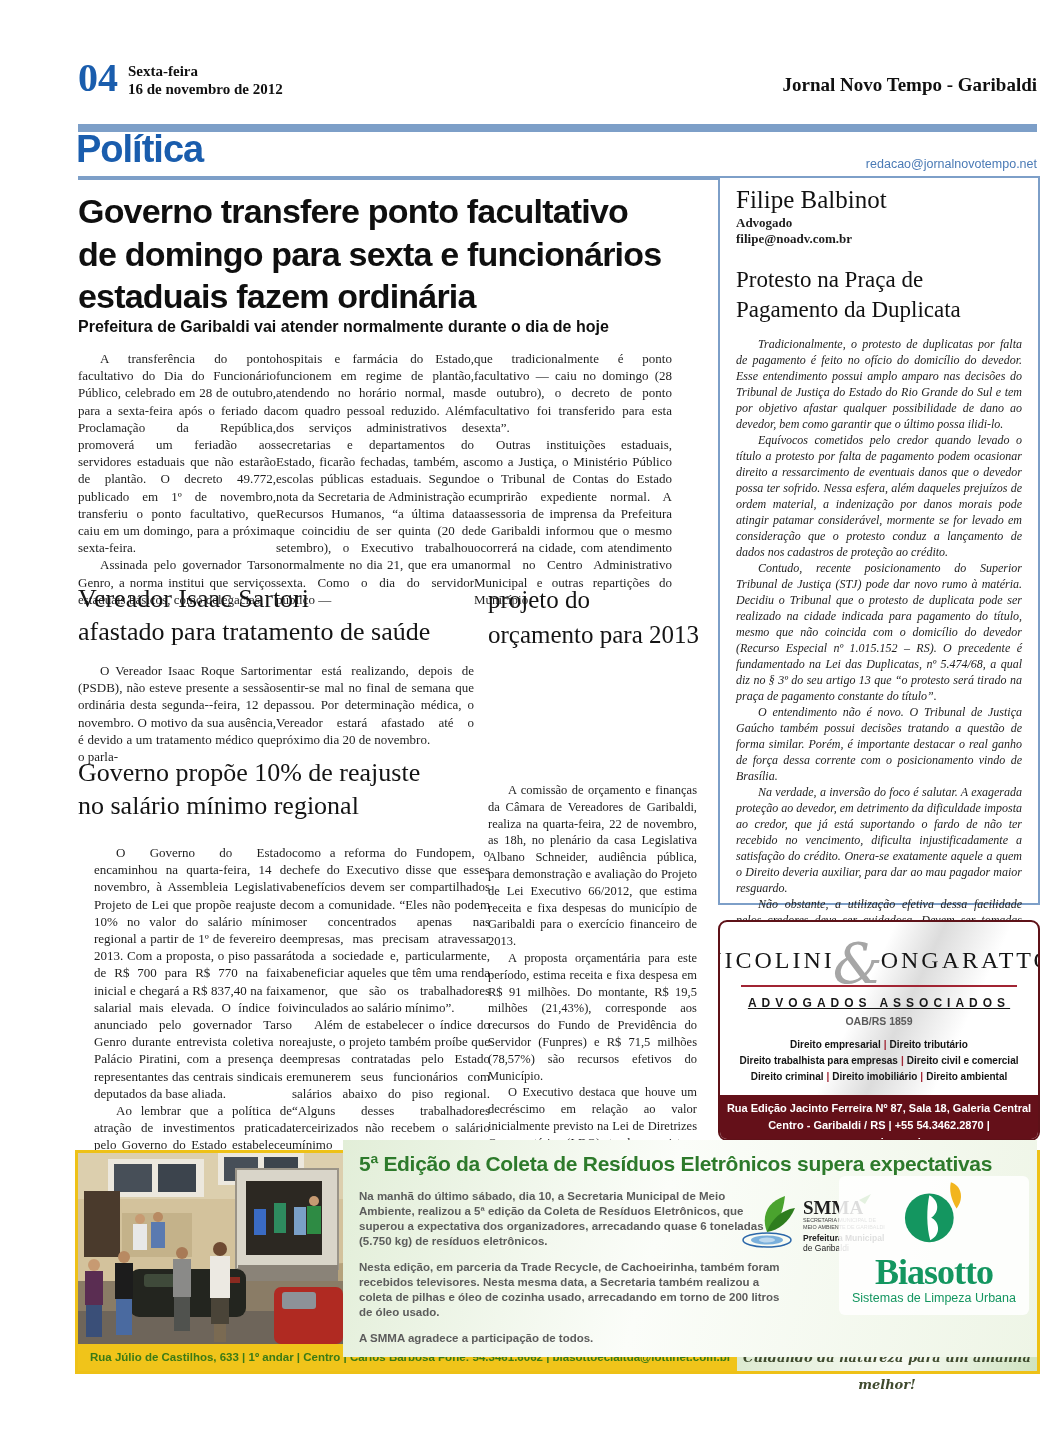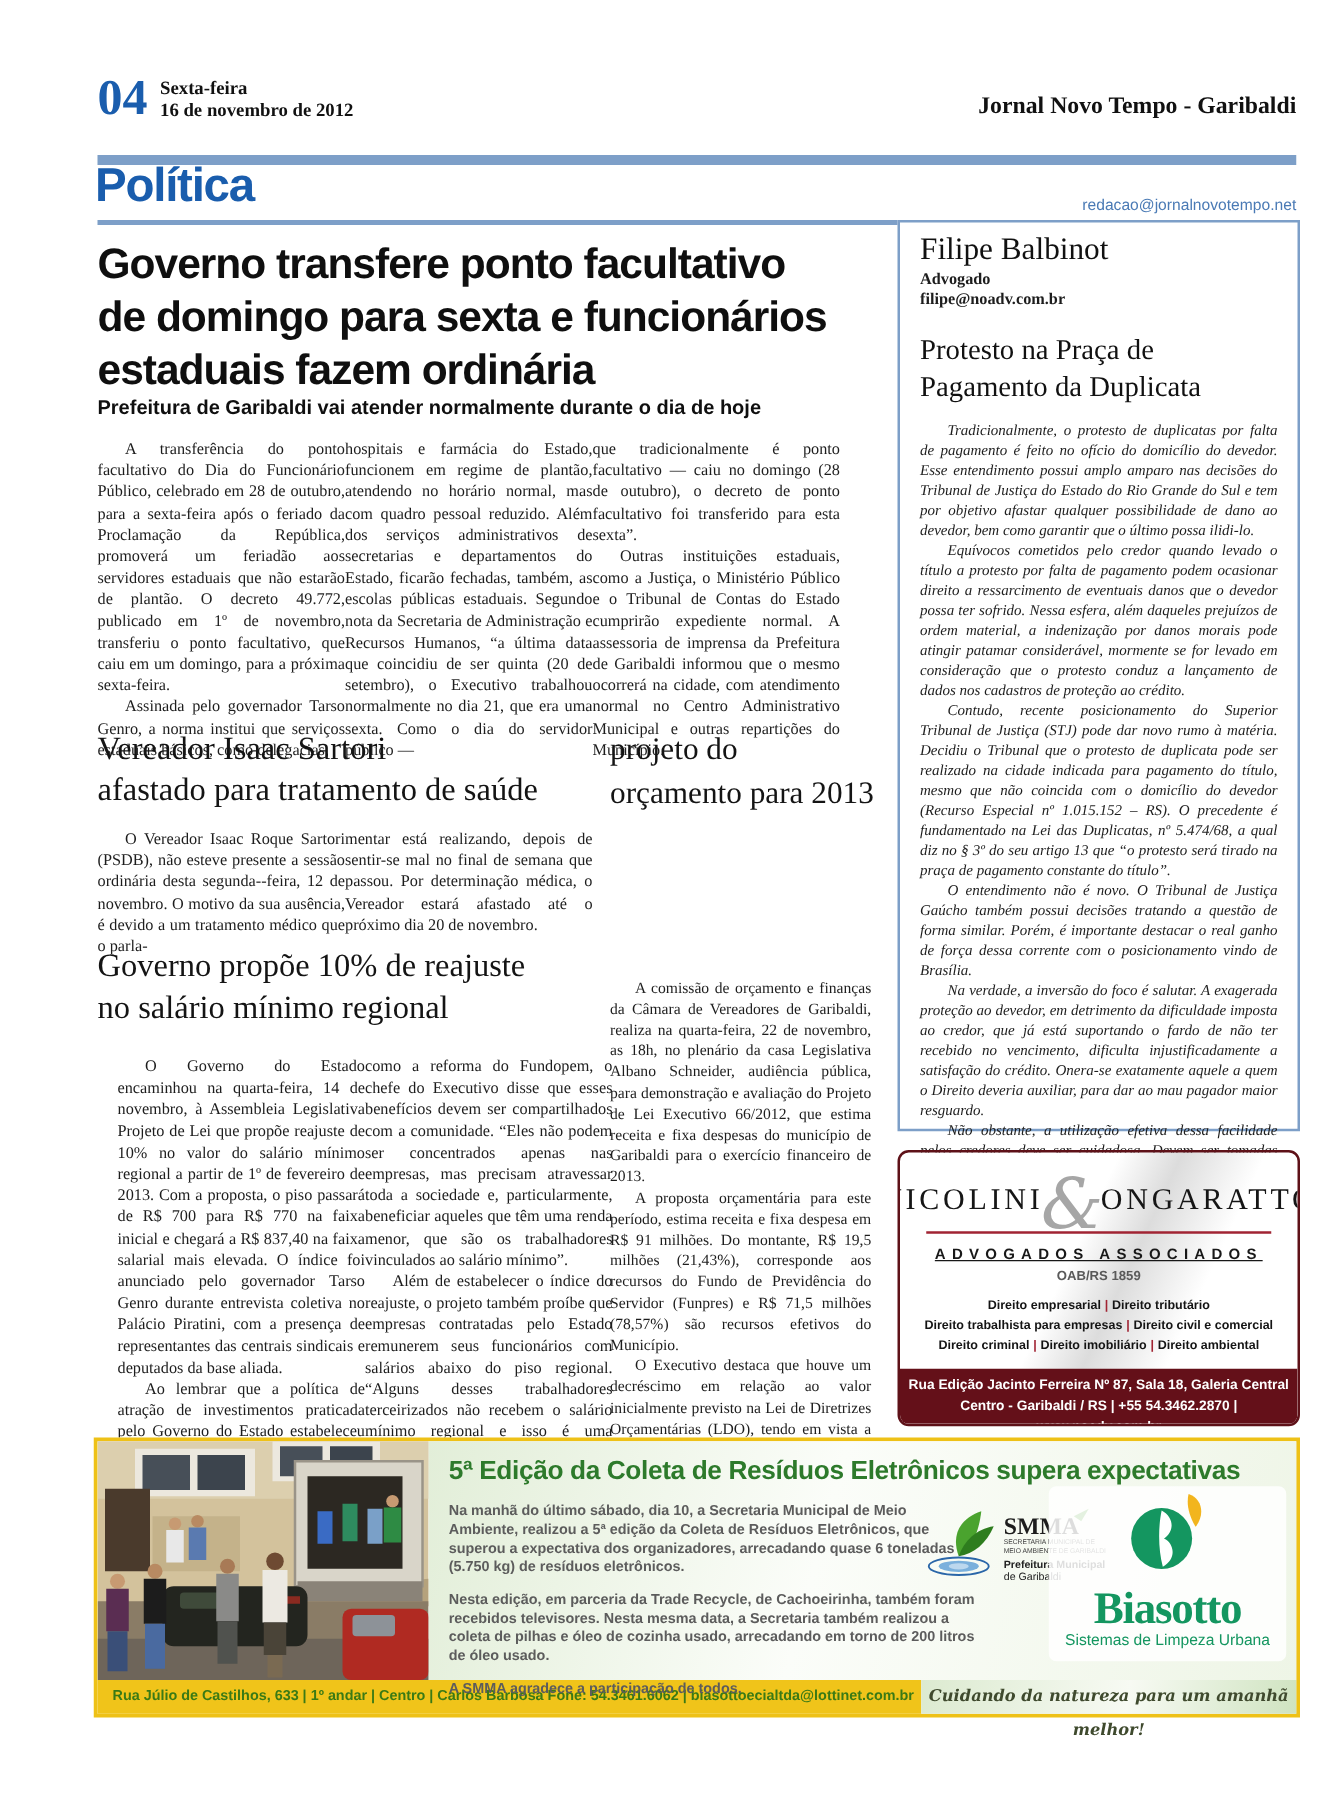--- a/index.html
+++ b/index.html
@@ -58,21 +58,21 @@
   .nic-sub{text-align:center;font:bold 12px "Liberation Sans",sans-serif;letter-spacing:5px;margin-top:9px;color:#181818;text-decoration:underline;}
   .nic-oab{text-align:center;font:bold 10.5px "Liberation Sans",sans-serif;color:#5a5a5a;margin-top:5px;}
   .nic-areas{text-align:center;font:bold 10px/16px "Liberation Sans",sans-serif;color:#141414;margin-top:10px;}
   .sep{color:#a12433;padding:0 3px;}
   .nic-bar{position:absolute;bottom:0;left:0;right:0;height:44px;background:#641019;color:#fff;
            text-align:center;font:bold 11px/17px "Liberation Sans",sans-serif;padding-top:5px;box-sizing:border-box;}
 
   
   .ad-bottom{left:75px;top:1150px;width:965px;height:224px;border:3px solid #eec117;
              box-sizing:border-box;display:flex;flex-direction:column;background:#fff;}
-  .ab-main{flex:1;display:flex;min-height:0;}
+  .ab-main{flex:1;display:flex;min-height:0;align-items:center;}
   .ab-photo{width:265px;flex:none;position:relative;overflow:hidden;}
   .ab-photo svg{display:block;width:100%;height:100%;}
   .ab-center{flex:1;position:relative;box-sizing:border-box;padding:12px 0 0 16px;
              background:linear-gradient(105deg,#e2eed8,#fbfdf9 45%,#eef5e6);}
   .ab-headline{font:bold 21px "Liberation Sans",sans-serif;color:#2d7a2b;letter-spacing:-0.3px;}
   .ab-text{width:424px;margin-top:13px;font:bold 11.5px/15px "Liberation Sans",sans-serif;color:#5c5c5c;}
   .ab-text p{margin:0 0 11px;}
   .smma{position:absolute;left:398px;top:52px;width:170px;}
   .biasotto{position:absolute;right:8px;top:36px;width:186px;text-align:center;background:rgba(255,255,255,0.85);
             border-radius:6px;padding:4px 2px 10px;}

